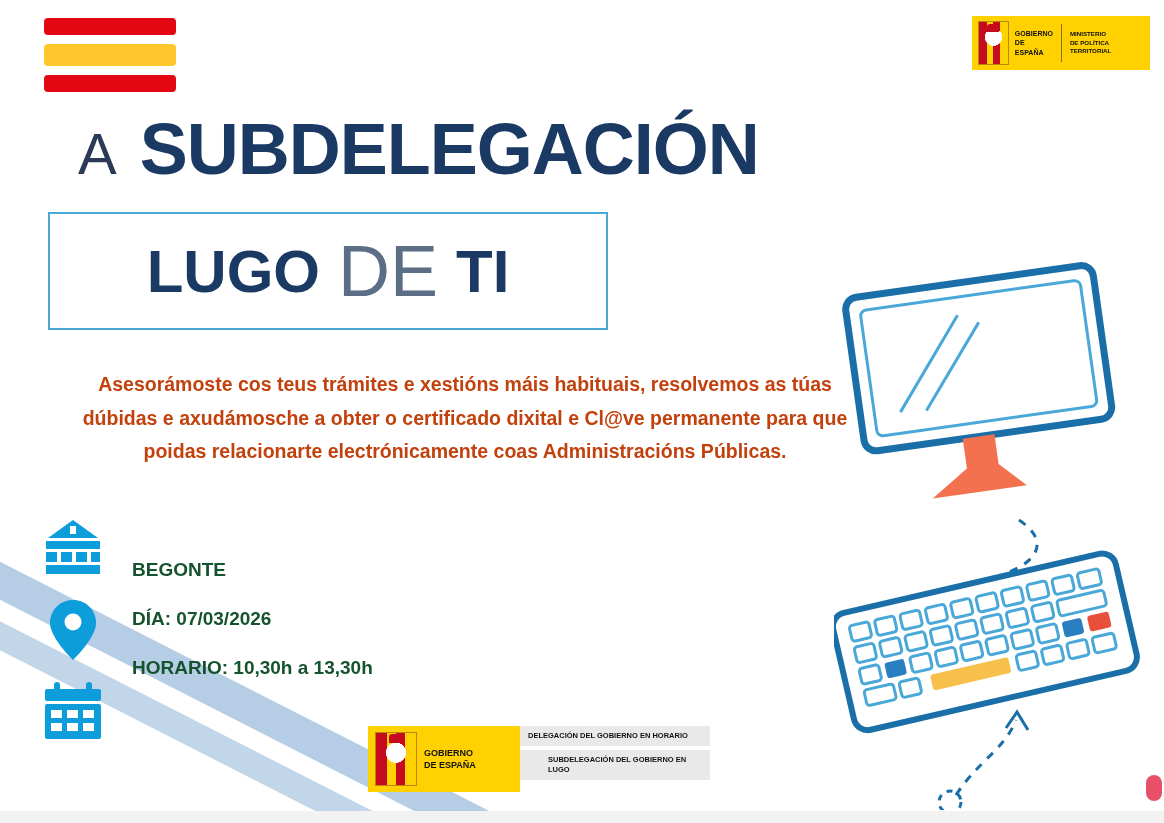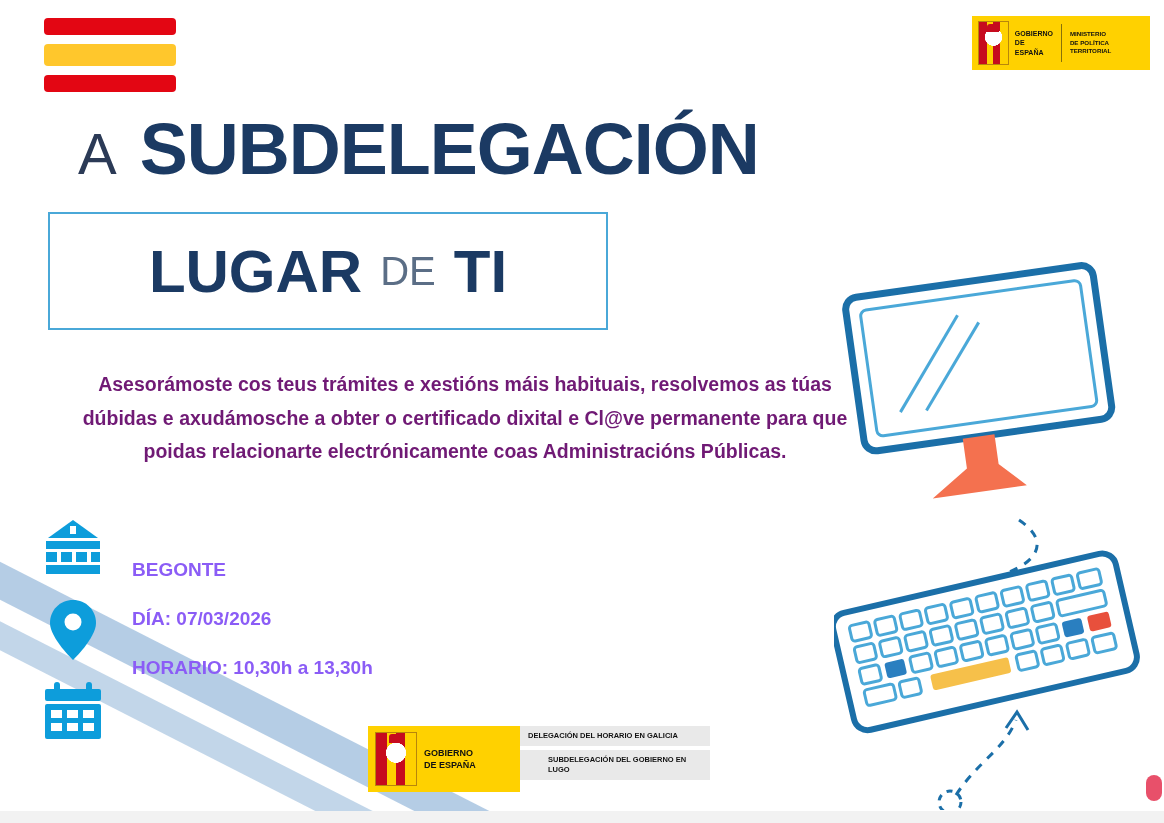--- a/index.html
+++ b/index.html
@@ -78,37 +78,37 @@
   }
 
   .subhead-box {
     position: absolute; left: 48px; top: 212px;
     width: 560px; height: 118px;
     border: 2px solid #4aa8d8;
     display: flex; align-items: center; justify-content: center;
     gap: 18px;
   }
   .subhead-box .bold { font-size: 60px; font-weight: bold; color: #1b3a63; }
-  .subhead-box .thin { font-size: 40px; font-weight: 300; color: #4f6party; color: #5b6e86; text-align: center; }
+  .subhead-box .thin { font-size: 72px; font-weight: 300; color: #4f6party; color: #5b6e86; text-align: center; }
 
   
   .desc {
     position: absolute; left: 60px; top: 368px;
     width: 810px;
     text-align: center;
-    color: #701a75;
+    color: #c2410c;
     font-size: 19.5px;
     font-weight: bold;
     line-height: 1.72;
   }
 
   
   .info {
     position: absolute; left: 132px; top: 560px;
-    color: #8b5cf6;
+    color: #14532d;
     font-size: 19px;
     font-weight: bold;
     line-height: 1.0;
   }
   .info .line { margin-bottom: 30px; }
   .info .line:last-child { margin-bottom: 0; }
 
   .icons-col {
     position: absolute; left: 32px; top: 518px;
     width: 82px;
@@ -184,21 +184,21 @@
     <div>DE POLÍTICA TERRITORIAL</div>
   </div>
 </div>
 
 <div class="headline">
   <span class="thin">A</span>
   <span class="bold">SUBDELEGACIÓN</span>
 </div>
 
 <div class="subhead-box">
-  <span class="bold">LUGAR</span>
+  <span class="bold">LUGO</span>
   <span class="thin">DE</span>
   <span class="bold">TI</span>
 </div>
 
 <div class="desc">Asesorámoste cos teus trámites e xestións máis habituais, resolvemos as túas dúbidas e axudámosche a obter o certificado dixital e Cl@ve permanente para que poidas relacionarte electrónicamente coas Administracións Públicas.</div>
 
 <div class="icons-col">
   <svg width="66" height="62" viewBox="0 0 66 62">
     <polygon points="33,2 58,20 8,20" fill="#0d9ddb"></polygon>
     <rect x="30" y="8" width="6" height="8" fill="#fff"></rect>
@@ -239,21 +239,21 @@
 
 <div class="gov-bottom">
   <div class="gov-yellow">
     <div class="gov-crest"></div>
     <div class="gov-name">
       <div>GOBIERNO</div>
       <div>DE ESPAÑA</div>
     </div>
   </div>
   <div class="gov-labels">
-    <div class="gov-label">DELEGACIÓN DEL HORARIO EN GALICIA</div>
+    <div class="gov-label">DELEGACIÓN DEL GOBIERNO EN HORARIO</div>
     <div class="gov-label">SUBDELEGACIÓN DEL GOBIERNO EN LUGO</div>
   </div>
 </div>
 
 <svg class="illus" viewBox="0 0 330 560">
 
   <g transform="rotate(-8 150 110)">
     <rect x="20" y="30" width="250" height="155" rx="12" fill="none" stroke="#1b6fa8" stroke-width="7"></rect>
     <rect x="34" y="44" width="222" height="127" rx="6" fill="none" stroke="#4aa8d8" stroke-width="3"></rect>
     <line x1="60" y1="150" x2="130" y2="62" stroke="#4aa8d8" stroke-width="3"></line>

